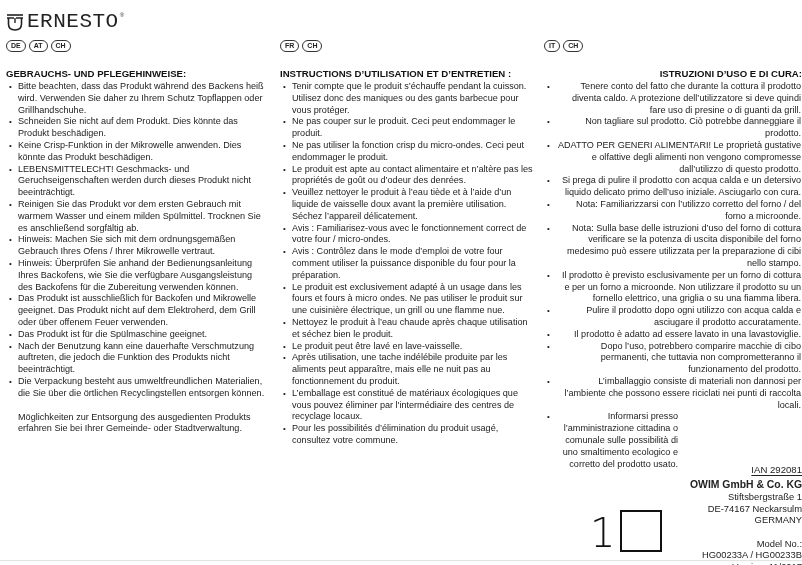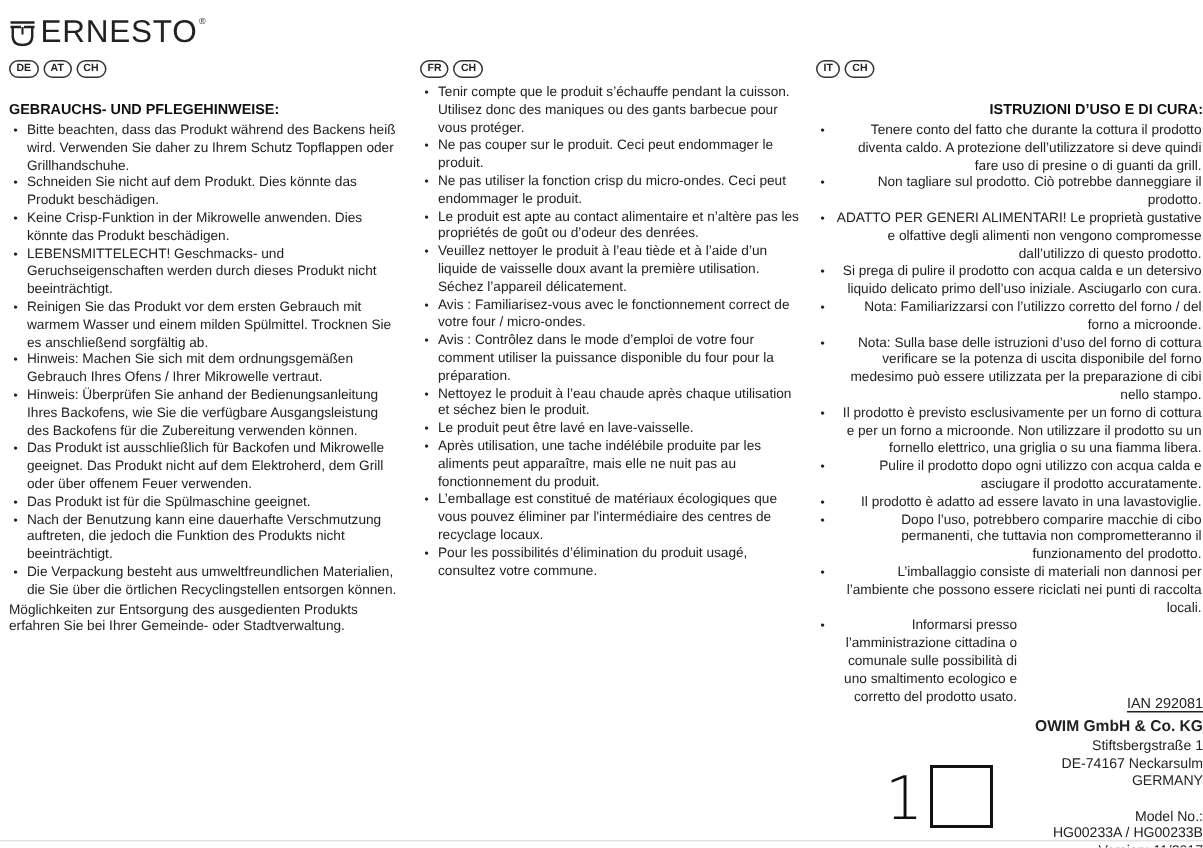--- a/index.html
+++ b/index.html
@@ -7,21 +7,21 @@
     width: 802px; height: 565px; overflow: hidden; background: #ffffff;
     color: #1a1a1a; font-family: "Liberation Sans", "DejaVu Sans", sans-serif;
     position: relative;
   }
   .logo {
     position: absolute; left: 6px; top: 10px; height: 24px;
     display: flex; align-items: flex-start;
   }
   .logo svg { display: block; }
   .logo-text {
-    font-family: Liberation Sans, sans-serif; font-weight: 300;
+    font-family: Liberation Mono, monospace; font-weight: 300;
     font-size: 21px; letter-spacing: 0.5px; line-height: 24px; color: #222;
   }
   .logo-reg { font-size: 6px; line-height: 10px; margin-left: 1px; color: #333; }
   .col { position: absolute; top: 40px; }
   .col-de { left: 6px; width: 262px; }
   .col-fr { left: 280px; width: 256px; }
   .col-it { left: 544px; width: 258px; text-align: right; }
   .badges { display: flex; gap: 3px; height: 12px; margin-bottom: 4px; }
   .badge {
     border: 0.8px solid #333; border-radius: 7px; font-size: 7px; font-weight: 700;
@@ -31,21 +31,21 @@
     font-weight: 700; font-size: 9.6px; line-height: 12px; margin: 16px 0 1px 0; color: #111;
     white-space: nowrap;
   }
   ul.items { list-style: none; margin: 1px; padding: 0; }
   ul.items li {
     position: relative; font-size: 9.1px; line-height: 11.8px; padding-left: 11px; color: #222;
   }
   ul.items li::before {
     content: "\2022"; position: absolute; left: 2px; top: 0; font-size: 8px;
   }
-  .note { font-size: 9.1px; line-height: 11.8px; margin: 0; color: #222; }
+  .note { font-size: 9.1px; line-height: 11.8px; margin: 12px; color: #222; }
   .it-last { width: 122px; font-size: 8.3px; line-height: 11.8px; }
   .footer-info {
     position: absolute; left: 666px; top: 464px; width: 136px;
     font-size: 9.4px; line-height: 11.3px; color: #222; text-align: right;
   }
   .ian { text-decoration: underline; text-underline-offset: 2px; font-size: 9.6px; margin-bottom: 3px; }
   .company { font-weight: 700; font-size: 10.4px; line-height: 13px; white-space: nowrap; }
   .addr { font-size: 9.4px; line-height: 11.3px; }
   .model-label { margin-top: 13px; }
   .page-num {
@@ -97,28 +97,30 @@
     <li>Die Verpackung besteht aus umweltfreundlichen Materialien, die Sie über die örtlichen Recyclingstellen entsorgen können.</li>
   </ul>
   <p class="note">Möglichkeiten zur Entsorgung des ausgedienten Produkts erfahren Sie bei Ihrer Gemeinde- oder Stadtverwaltung.</p>
 </div>
 
 <div class="col col-fr">
   <div class="badges">
     <span class="badge">FR</span>
     <span class="badge">CH</span>
   </div>
+  <div class="heading">INSTRUCTIONS D’UTILISATION ET D’ENTRETIEN :</div>
   <ul class="items">
     <li>Tenir compte que le produit s’échauffe pendant la cuisson. Utilisez donc des maniques ou des gants barbecue pour vous protéger.</li>
     <li>Ne pas couper sur le produit. Ceci peut endommager le produit.</li>
     <li>Ne pas utiliser la fonction crisp du micro-ondes. Ceci peut endommager le produit.</li>
     <li>Le produit est apte au contact alimentaire et n’altère pas les propriétés de goût ou d’odeur des denrées.</li>
     <li>Veuillez nettoyer le produit à l’eau tiède et à l’aide d’un liquide de vaisselle doux avant la première utilisation. Séchez l’appareil délicatement.</li>
     <li>Avis : Familiarisez-vous avec le fonctionnement correct de votre four / micro-ondes.</li>
     <li>Avis : Contrôlez dans le mode d’emploi de votre four comment utiliser la puissance disponible du four pour la préparation.</li>
+    <li>Le produit est exclusivement adapté à un usage dans les fours et fours à micro ondes. Ne pas utiliser le produit sur une cuisinière électrique, un grill ou une flamme nue.</li>
     <li>Nettoyez le produit à l’eau chaude après chaque utilisation et séchez bien le produit.</li>
     <li>Le produit peut être lavé en lave-vaisselle.</li>
     <li>Après utilisation, une tache indélébile produite par les aliments peut apparaître, mais elle ne nuit pas au fonctionnement du produit.</li>
     <li>L’emballage est constitué de matériaux écologiques que vous pouvez éliminer par l'intermédiaire des centres de recyclage locaux.</li>
     <li>Pour les possibilités d’élimination du produit usagé, consultez votre commune.</li>
   </ul>
 </div>
 
 <div class="col col-it">
   <div class="badges">

